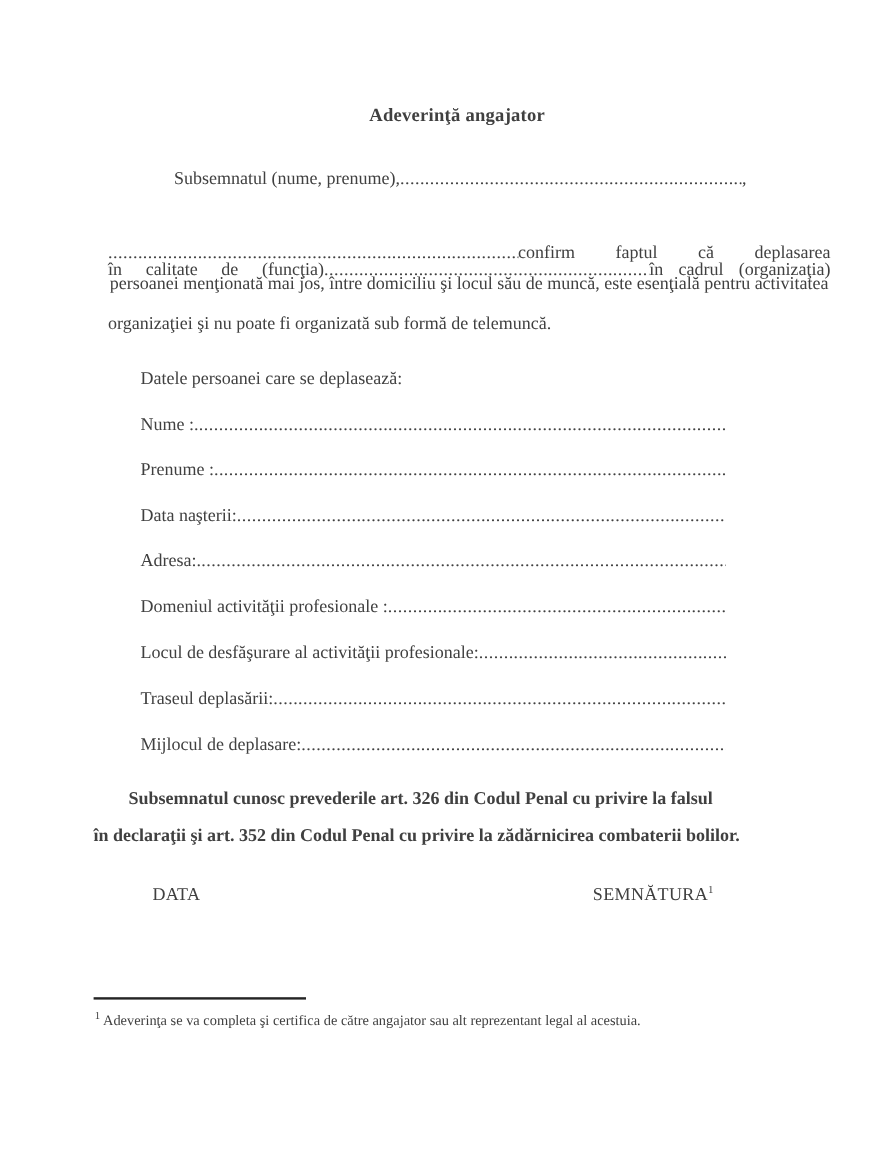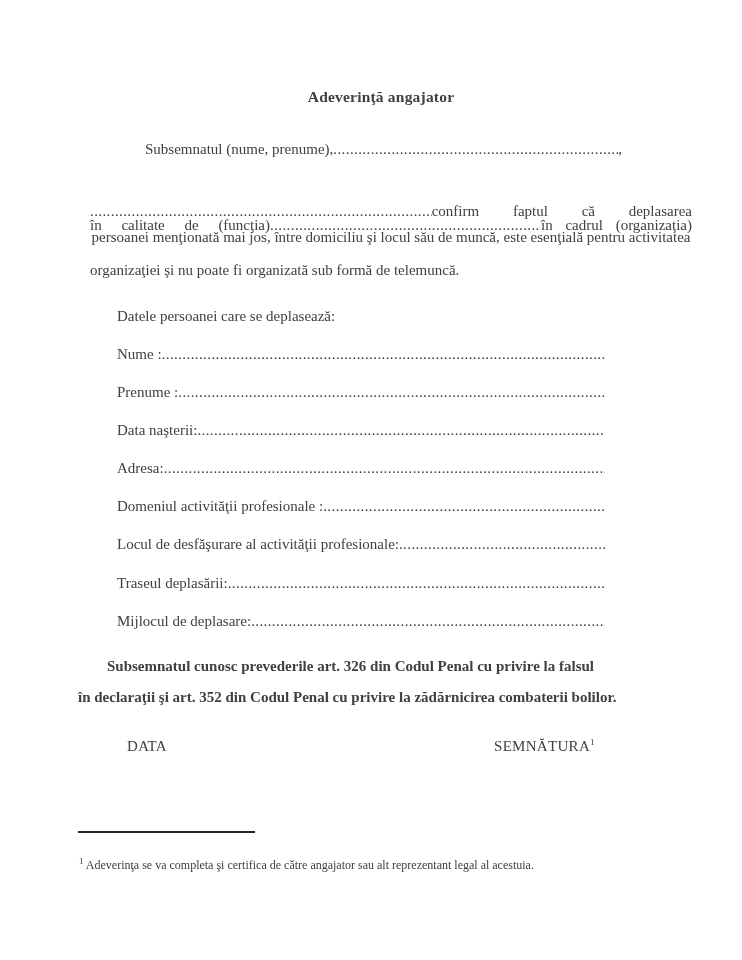--- a/index.html
+++ b/index.html
@@ -19,21 +19,21 @@
   }
   .title{font-weight:bold;font-size:15.5px;text-align:center;letter-spacing:0.2px;}
   .indent-55{padding-left:55px;}
   .ws-lead2{word-spacing:16px;margin-top:44px;}
   .ws-tail2{word-spacing:9px;}
   .ws-tail3{word-spacing:30px;}
   .bold{font-weight:bold;}
   .caps{letter-spacing:0.3px;}
   sup{font-size:9px;line-height:0;vertical-align:super;}
   .sep{position:absolute;border-top:2px solid #242424;}
-  .footnote{font-size:12px;line-height:15px;margin-top:15px;}
+  .footnote{font-size:12px;line-height:15px;}
 </style>
 </head>
 <body>
 
 <div class="page">
 
   <div class="row title" style="top:87px;left:90px;width:582px;">Adeverinţă angajator</div>
 
   <div class="row flexrow" style="top:139px;left:90px;width:532px;">
     <span class="indent-55">Subsemnatul (nume, prenume),</span>

